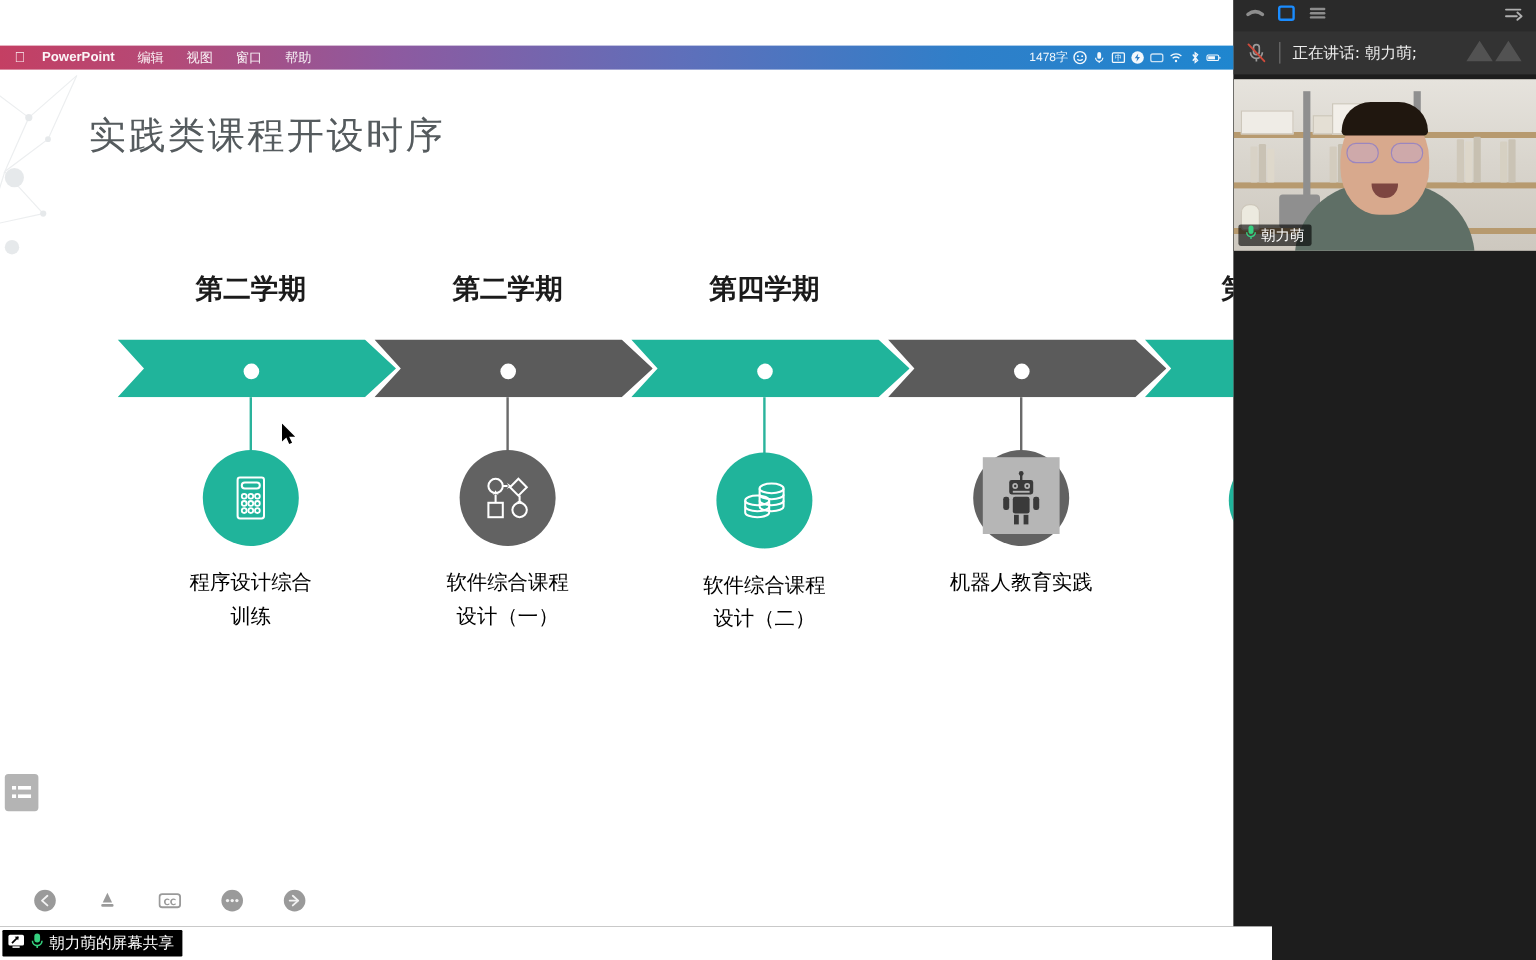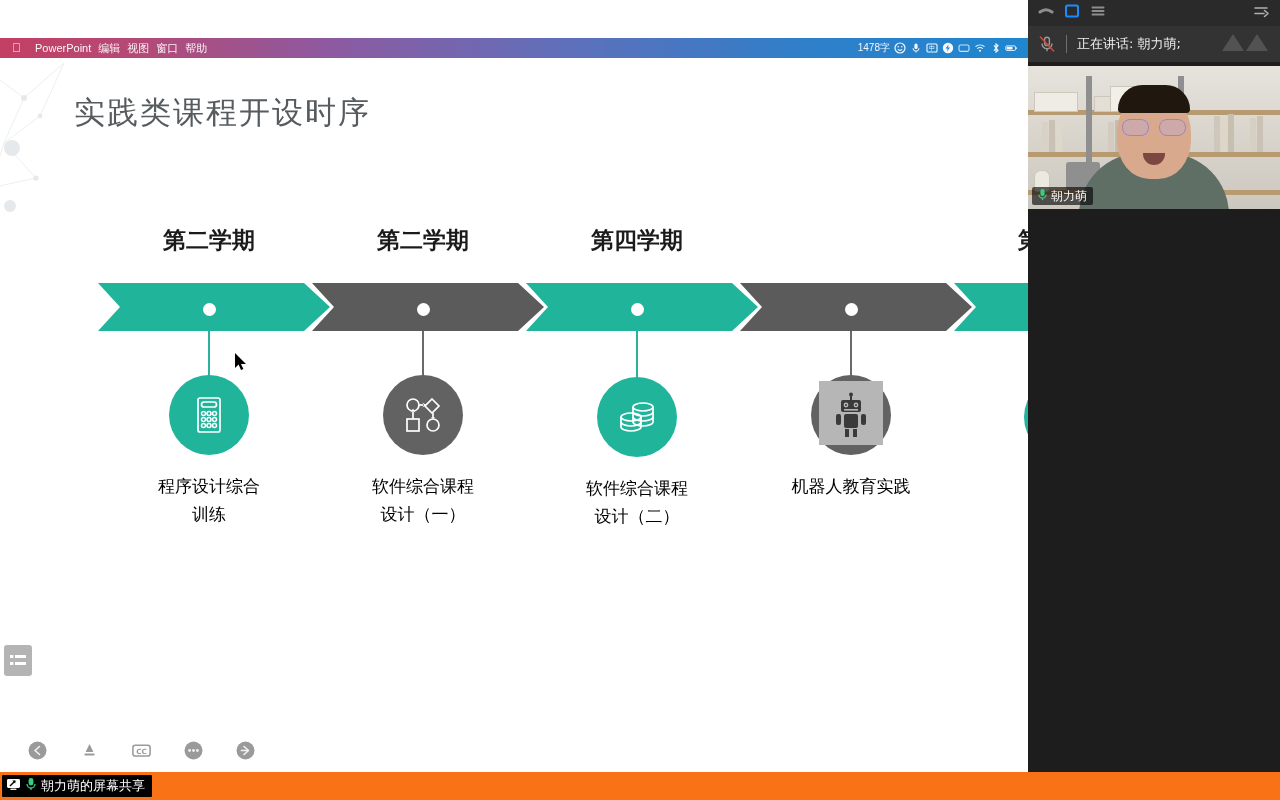--- a/index.html
+++ b/index.html
@@ -18,22 +18,22 @@
   }
 
   
   .mac-menubar{
     position:absolute;left:0;top:38px;width:1028px;height:20px;
     background:linear-gradient(90deg,#c43f63 0%,#b34a78 14%,#8d5aa0 32%,#5f6fba 55%,#2f7fc9 78%,#1f86cf 100%);
     display:flex;align-items:center;color:#ffffff;
     font-size:11px;z-index:6;
   }
   .mac-menubar .apple{margin-left:12px;font-size:12px;line-height:1;opacity:.92;}
-  .mac-menubar .appname{margin-left:14px;font-weight:normal;opacity:.95;}
-  .mac-menubar .mi{margin-left:7px;opacity:.92;}
+  .mac-menubar .appname{margin-left:14px;font-weight:bold;opacity:.95;}
+  .mac-menubar .mi{margin-left:19px;opacity:.92;}
   .mac-menubar .right{margin-left:auto;display:flex;align-items:center;gap:3px;margin-right:10px;}
   .mac-menubar .right .txt{font-size:10px;opacity:.95;}
   .mac-menubar .right .ic{width:13px;height:13px;display:inline-flex;align-items:center;justify-content:center;opacity:.95;}
   .mac-menubar .right .ic svg{display:block;}
 
   
   .net-deco{position:absolute;left:-6px;top:58px;width:120px;height:160px;opacity:.5;pointer-events:none;}
 
   .slide-title{
     position:absolute;left:74px;top:92px;
@@ -140,21 +140,21 @@
   }
   .vname{
     position:absolute;left:4px;bottom:4px;height:18px;
     background:rgba(0,0,0,.62);display:flex;align-items:center;padding:0 6px;gap:4px;
     border-radius:2px;
   }
   .vname .t{color:#fff;font-size:12px;font-family:"DejaVu Sans","Liberation Sans",sans-serif;}
 
   
   .taskbar{
-    position:absolute;left:0;top:772px;width:1280px;height:28px;background:#f97316;
+    position:absolute;left:0;top:772px;width:1060px;height:28px;background:#ffffff;
     display:flex;align-items:center;
   }
   .tb-item{
     height:22px;margin-left:2px;padding:0 7px 0 4px;background:#000000;
     display:flex;align-items:center;gap:5px;border-radius:1px;
   }
   .tb-item .t{color:#ffffff;font-size:13px;font-family:"DejaVu Sans","Liberation Sans",sans-serif;}
 </style>
 </head>
 <body>

